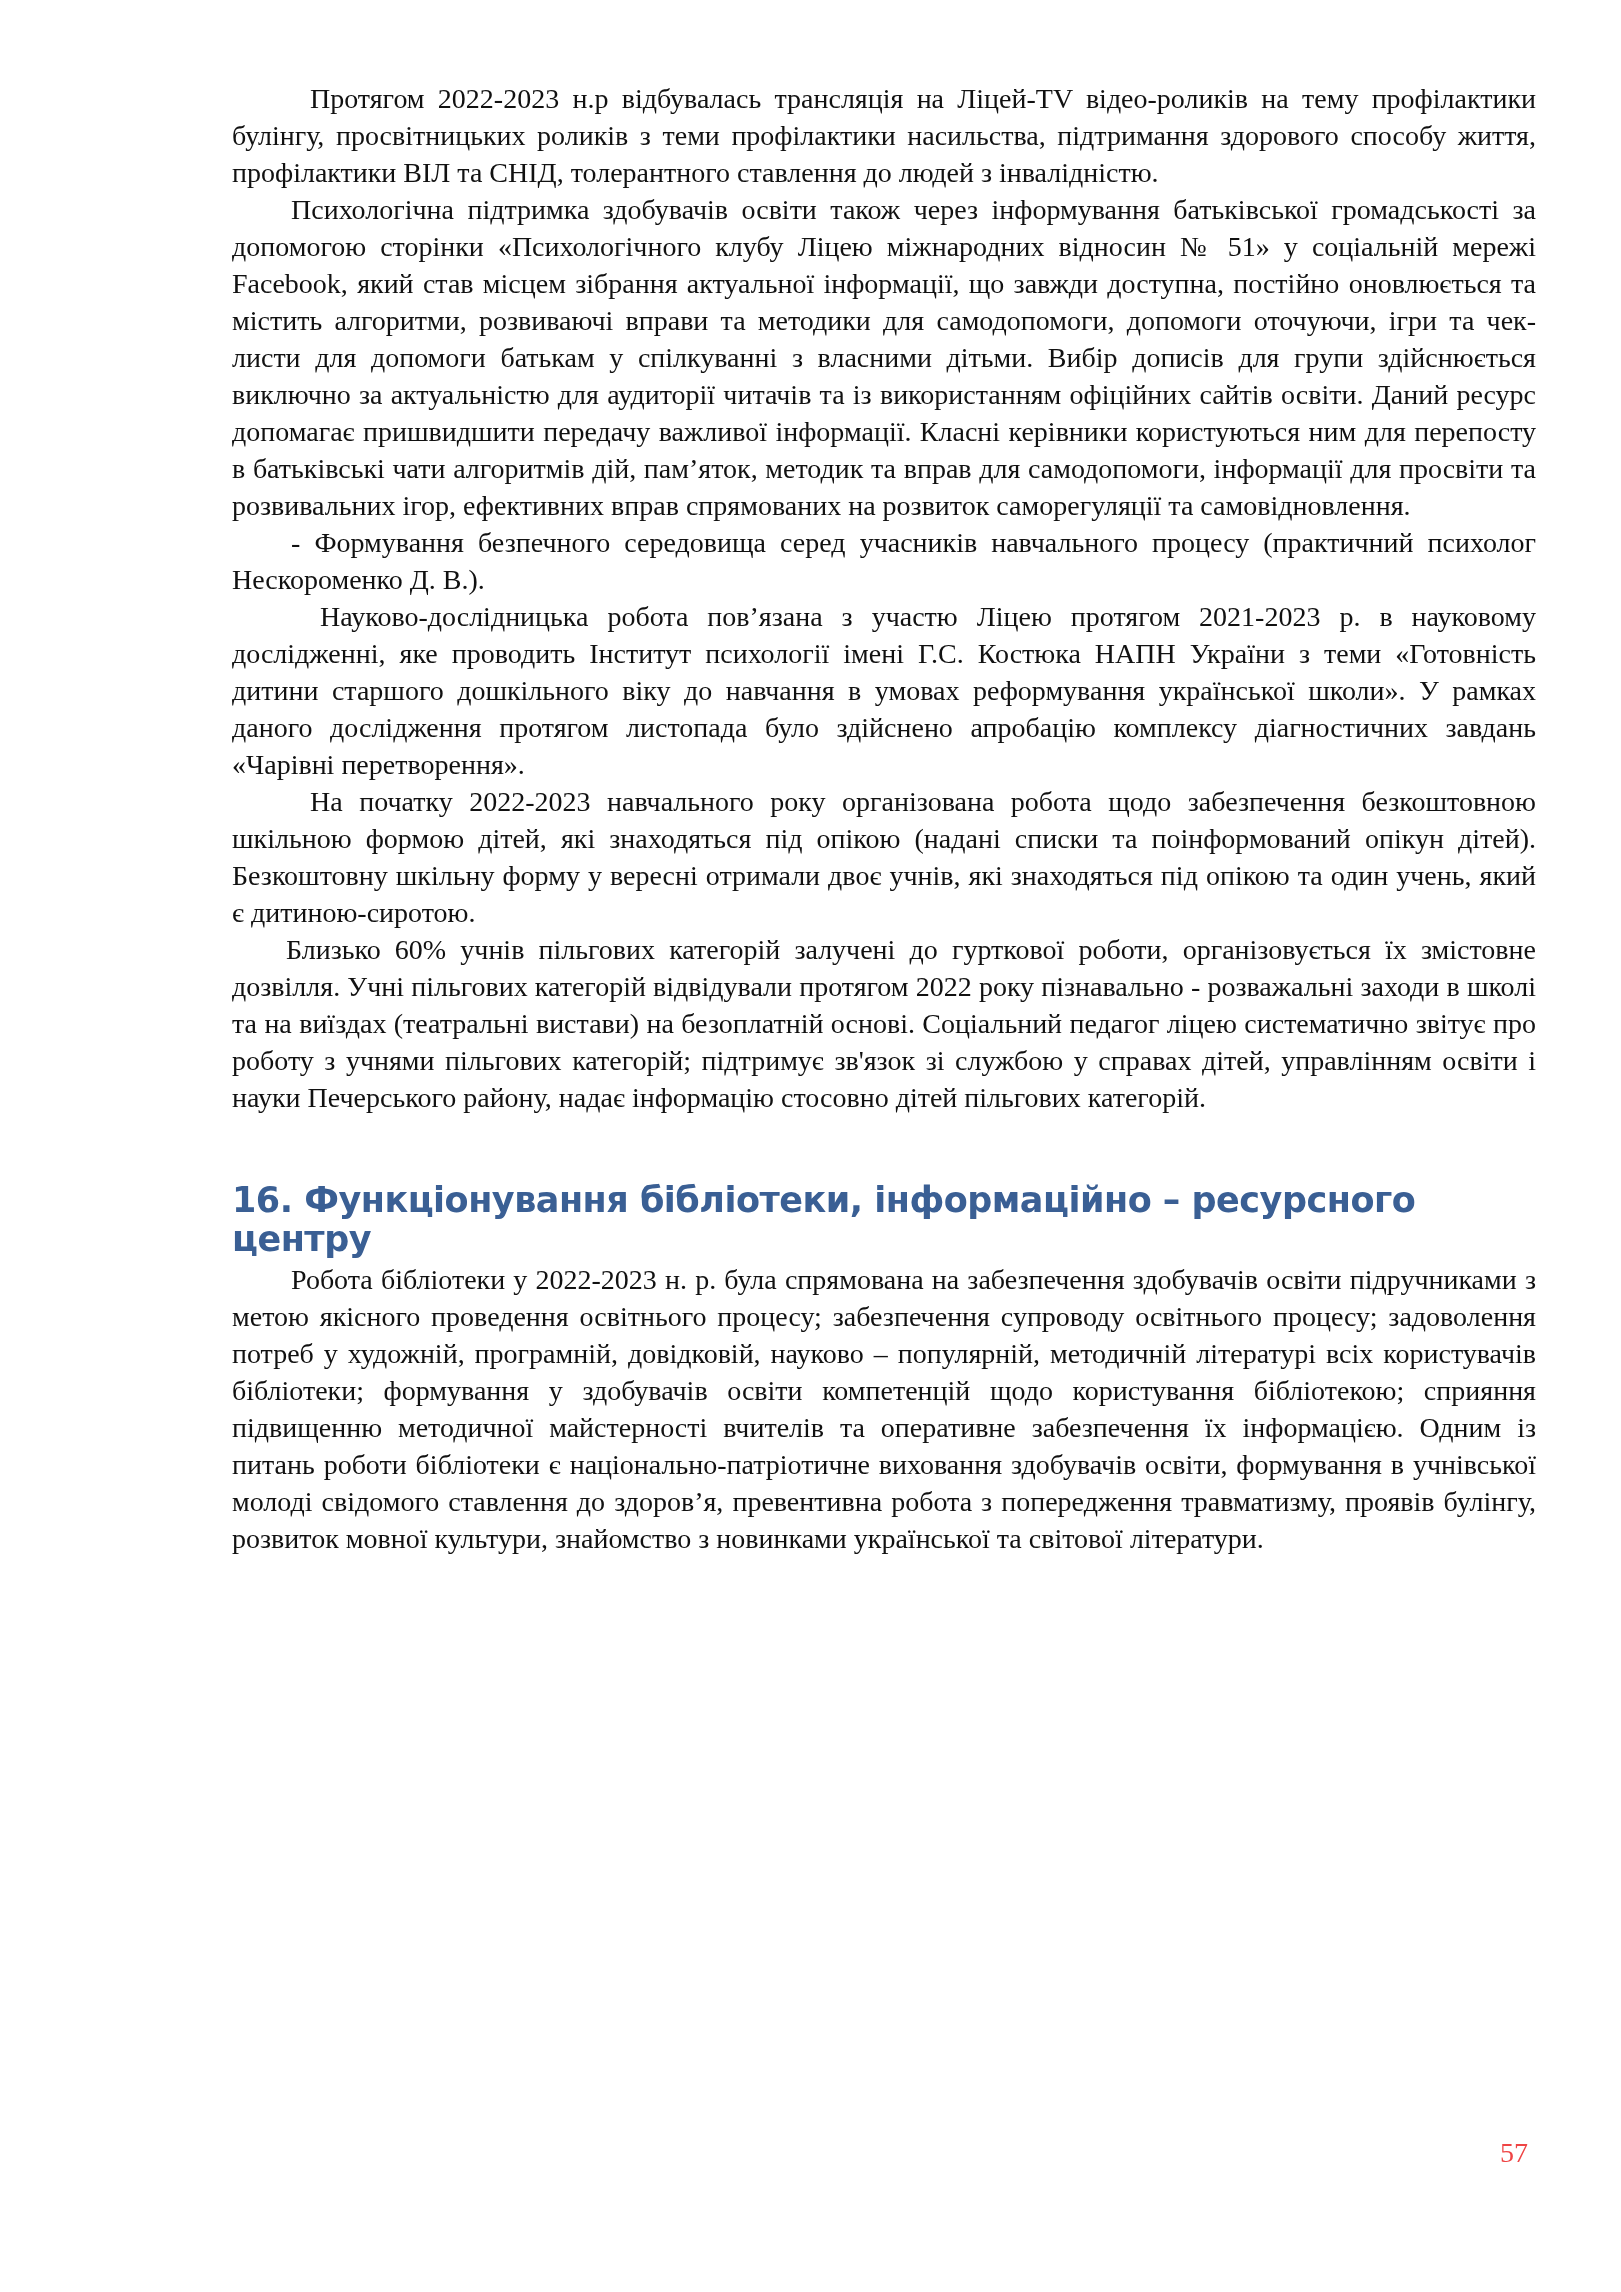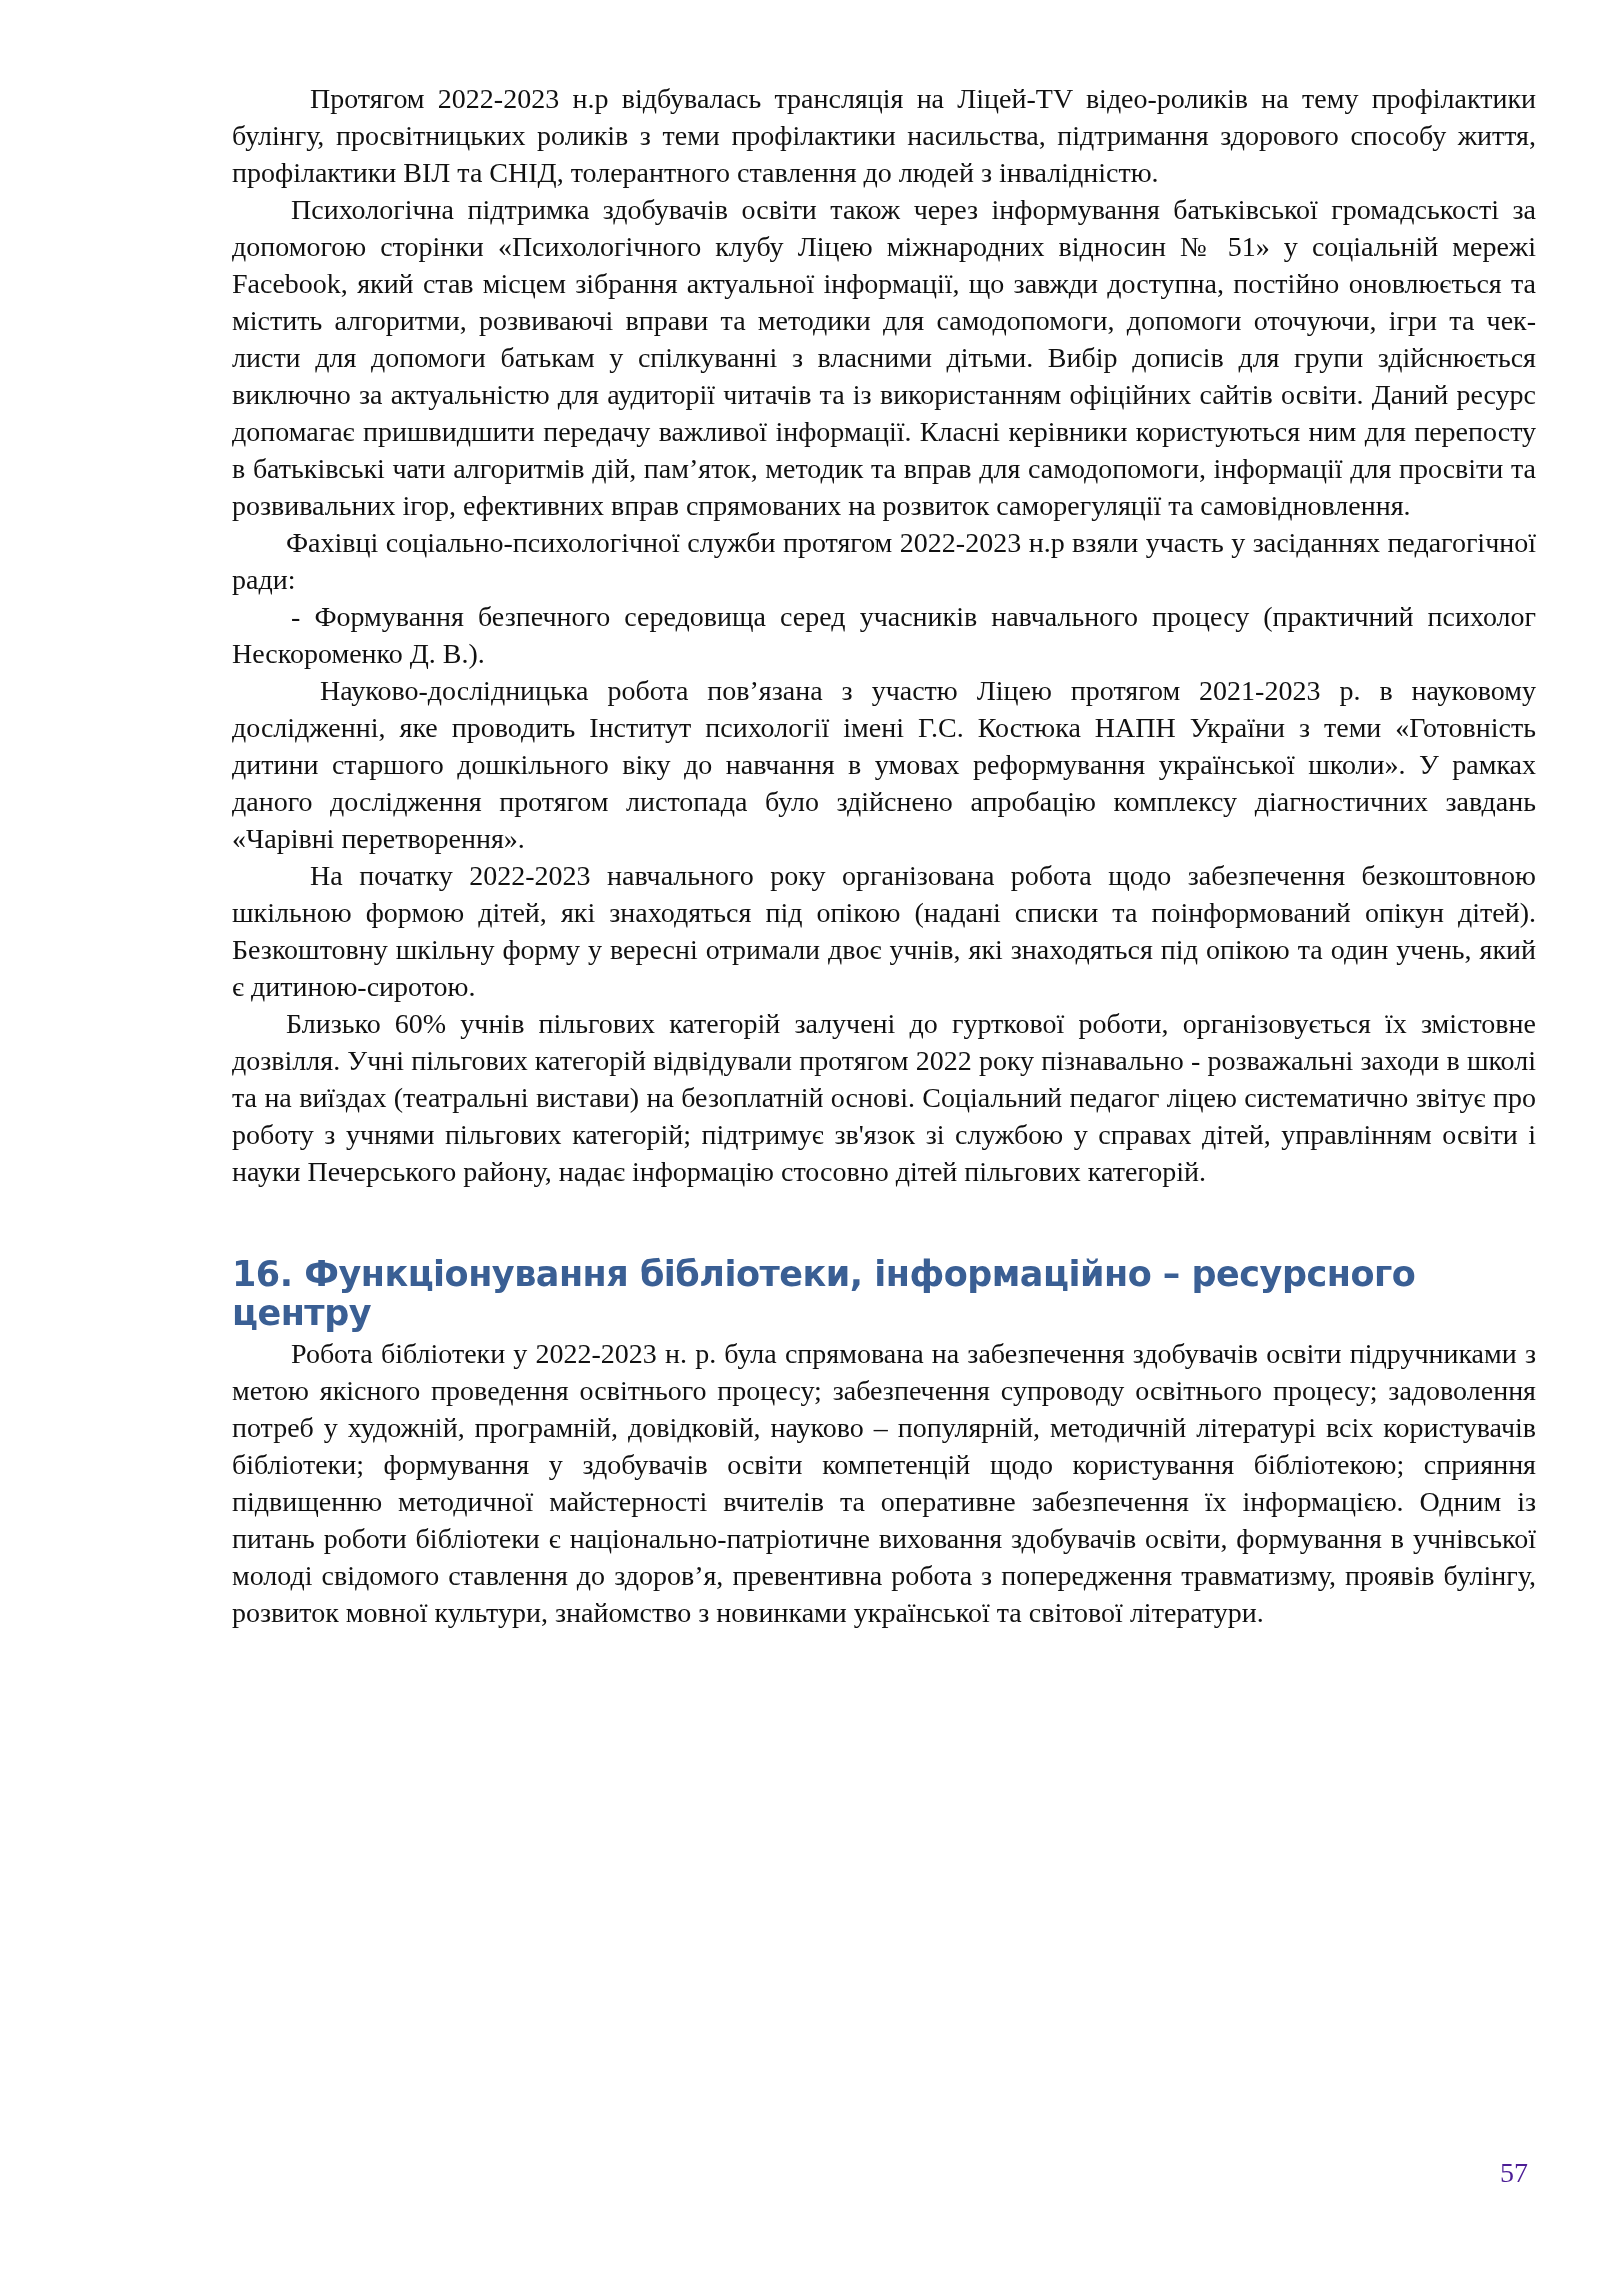--- a/index.html
+++ b/index.html
@@ -16,30 +16,29 @@
   .ind4 { text-indent: 88px; }
   .dash { text-indent: 59px; }
   b { font-weight: normal; }
   .heading {
     font-family: "DejaVu Sans", sans-serif; font-weight: bold; color: #3a5f94;
     font-size: 35px; line-height: 39px; margin: 65px 0 2px 0 !important; text-align: left;
     letter-spacing: -0.5px;
   }
   .page-number {
     position: absolute; left: 1500px; top: 2137px;
-    font-family: "Liberation Serif", serif; font-size: 28px; color: #4c1d95; margin-top: 20px;
+    font-family: "Liberation Serif", serif; font-size: 28px; color: #ef4444;
   }
 </style>
 </head>
 <body>
 
 <div class="page">
   <p class="ind1">Протягом  2022-2023 н.р відбувалась трансляція на Ліцей-TV відео-роликів на тему профілактики булінгу, просвітницьких роликів з теми профілактики насильства, підтримання здорового способу життя, профілактики ВІЛ та СНІД, толерантного ставлення до людей з інвалідністю.</p>
   <p class="ind2"><span>Психологічна підтримка здобувачів освіти також через інформування батьківської громадськості за допомогою сторінки </span><b>«Психологічного клубу Ліцею міжнародних відносин № 51»</b><span> у соціальній мережі Facebook, який став місцем зібрання актуальної інформації, що завжди доступна, постійно оновлюється та містить алгоритми, розвиваючі вправи та методики для самодопомоги, допомоги оточуючи, ігри та чек-листи для допомоги батькам у спілкуванні з власними дітьми. Вибір дописів для групи здійснюється виключно за актуальністю для аудиторії читачів та із використанням офіційних сайтів освіти. Даний ресурс допомагає пришвидшити передачу важливої інформації. Класні керівники користуються ним для перепосту в батьківські чати алгоритмів дій, пам’яток, методик та вправ для самодопомоги, інформації для просвіти та розвивальних ігор, ефективних вправ спрямованих на розвиток саморегуляції та самовідновлення.</span></p>
-  <p class="ind3">Фахівці соціально-психологічної служби протягом 2022-2023 н.р взяли участь у засіданнях педагогічної  ради:</p>
   <p class="dash">- Формування безпечного середовища серед учасників навчального процесу (практичний психолог Нескороменко  Д. В.).</p>
   <p class="ind4"><b>Науково-дослідницька робота</b><span> пов’язана з участю Ліцею протягом 2021-2023  р. в науковому дослідженні, яке проводить Інститут психології імені Г.С. Костюка НАПН України з теми «Готовність дитини старшого дошкільного віку до навчання в умовах реформування української школи». У рамках даного дослідження протягом листопада було здійснено апробацію комплексу діагностичних завдань «Чарівні перетворення».</span></p>
   <p class="ind1">На початку 2022-2023  навчального року організована робота щодо забезпечення безкоштовною шкільною формою дітей, які знаходяться під опікою (надані списки та поінформований опікун дітей). Безкоштовну шкільну форму у вересні отримали двоє учнів, які знаходяться під опікою та один учень, який є дитиною-сиротою.</p>
   <p class="ind3">Близько 60% учнів пільгових категорій залучені до гурткової роботи, організовується їх змістовне дозвілля. Учні пільгових категорій відвідували протягом 2022 року пізнавально - розважальні заходи в школі та на виїздах (театральні вистави) на безоплатній основі. Соціальний педагог ліцею систематично звітує про роботу з учнями пільгових категорій; підтримує зв'язок зі службою у справах дітей, управлінням освіти і науки Печерського району, надає інформацію стосовно дітей пільгових категорій.</p>
 
   <p class="heading">16. Функціонування бібліотеки, інформаційно – ресурсного центру</p>
   <p class="ind2">Робота бібліотеки у 2022-2023 н. р. була спрямована на  забезпечення здобувачів освіти підручниками з метою якісного проведення освітнього процесу; забезпечення супроводу освітнього процесу; задоволення потреб у художній, програмній, довідковій, науково – популярній,  методичній літературі всіх користувачів бібліотеки; формування у здобувачів освіти компетенцій щодо користування бібліотекою; сприяння підвищенню методичної майстерності вчителів та оперативне забезпечення їх інформацією. Одним із питань роботи бібліотеки є національно-патріотичне виховання здобувачів освіти, формування в учнівської молоді свідомого ставлення до здоров’я, превентивна робота з попередження травматизму, проявів булінгу, розвиток мовної культури, знайомство з новинками української та світової літератури.</p>
 </div>
 
 <div class="page-number">57</div>

